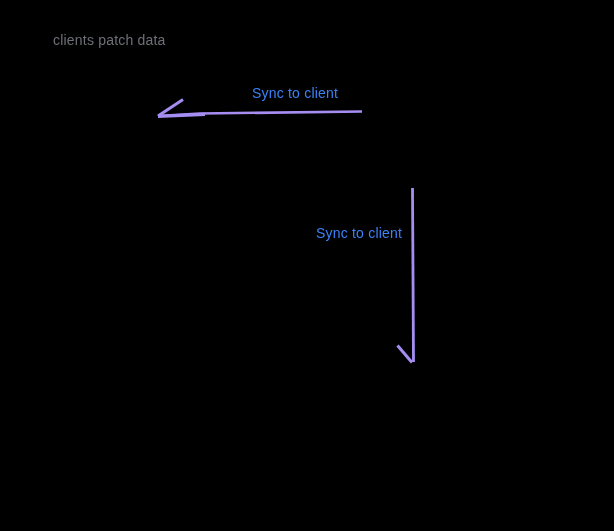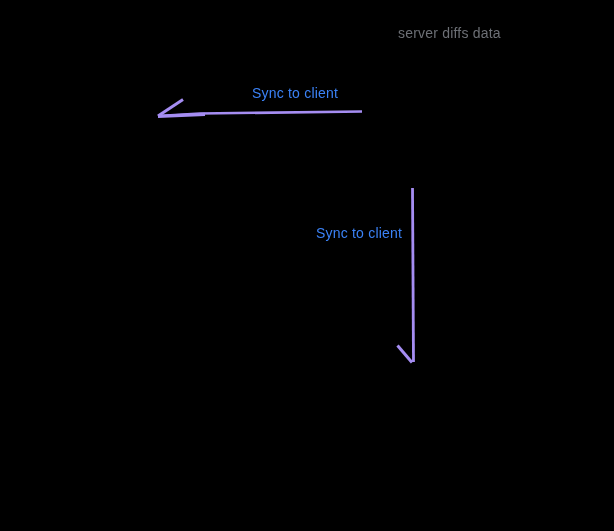--- a/index.html
+++ b/index.html
@@ -40,22 +40,22 @@
   #lbl-clients { left: 53px;  top: 32px; }
   #lbl-server  { left: 398px; top: 25px; }
   #lbl-sync-1  { left: 238px; top: 85px; }
   #lbl-sync-2  { left: 302px; top: 225px; }
 </style>
 </head>
 <body>
 
 <div class="canvas">
 
+  <div id="lbl-clients" class="label label-gray">clients patch data</div>
 
-  <div id="lbl-server" class="label label-gray">server diffs data</div>
 
   <div id="lbl-sync-1" class="label label-blue">Sync to client</div>
 
   <div id="lbl-sync-2" class="label label-blue">Sync to client</div>
 
   <svg class="arrow-layer" viewBox="0 0 614 531">
 
     <g>
       <path d="M362 111.5 L200 113.5 L158 116" fill="none" stroke-width="2.6" stroke-linecap="butt" stroke="#a58df2"></path>
       <path d="M158 116.3 L205 114.3" fill="none" stroke-width="3.2" stroke-linecap="butt" stroke="#a58df2"></path>

